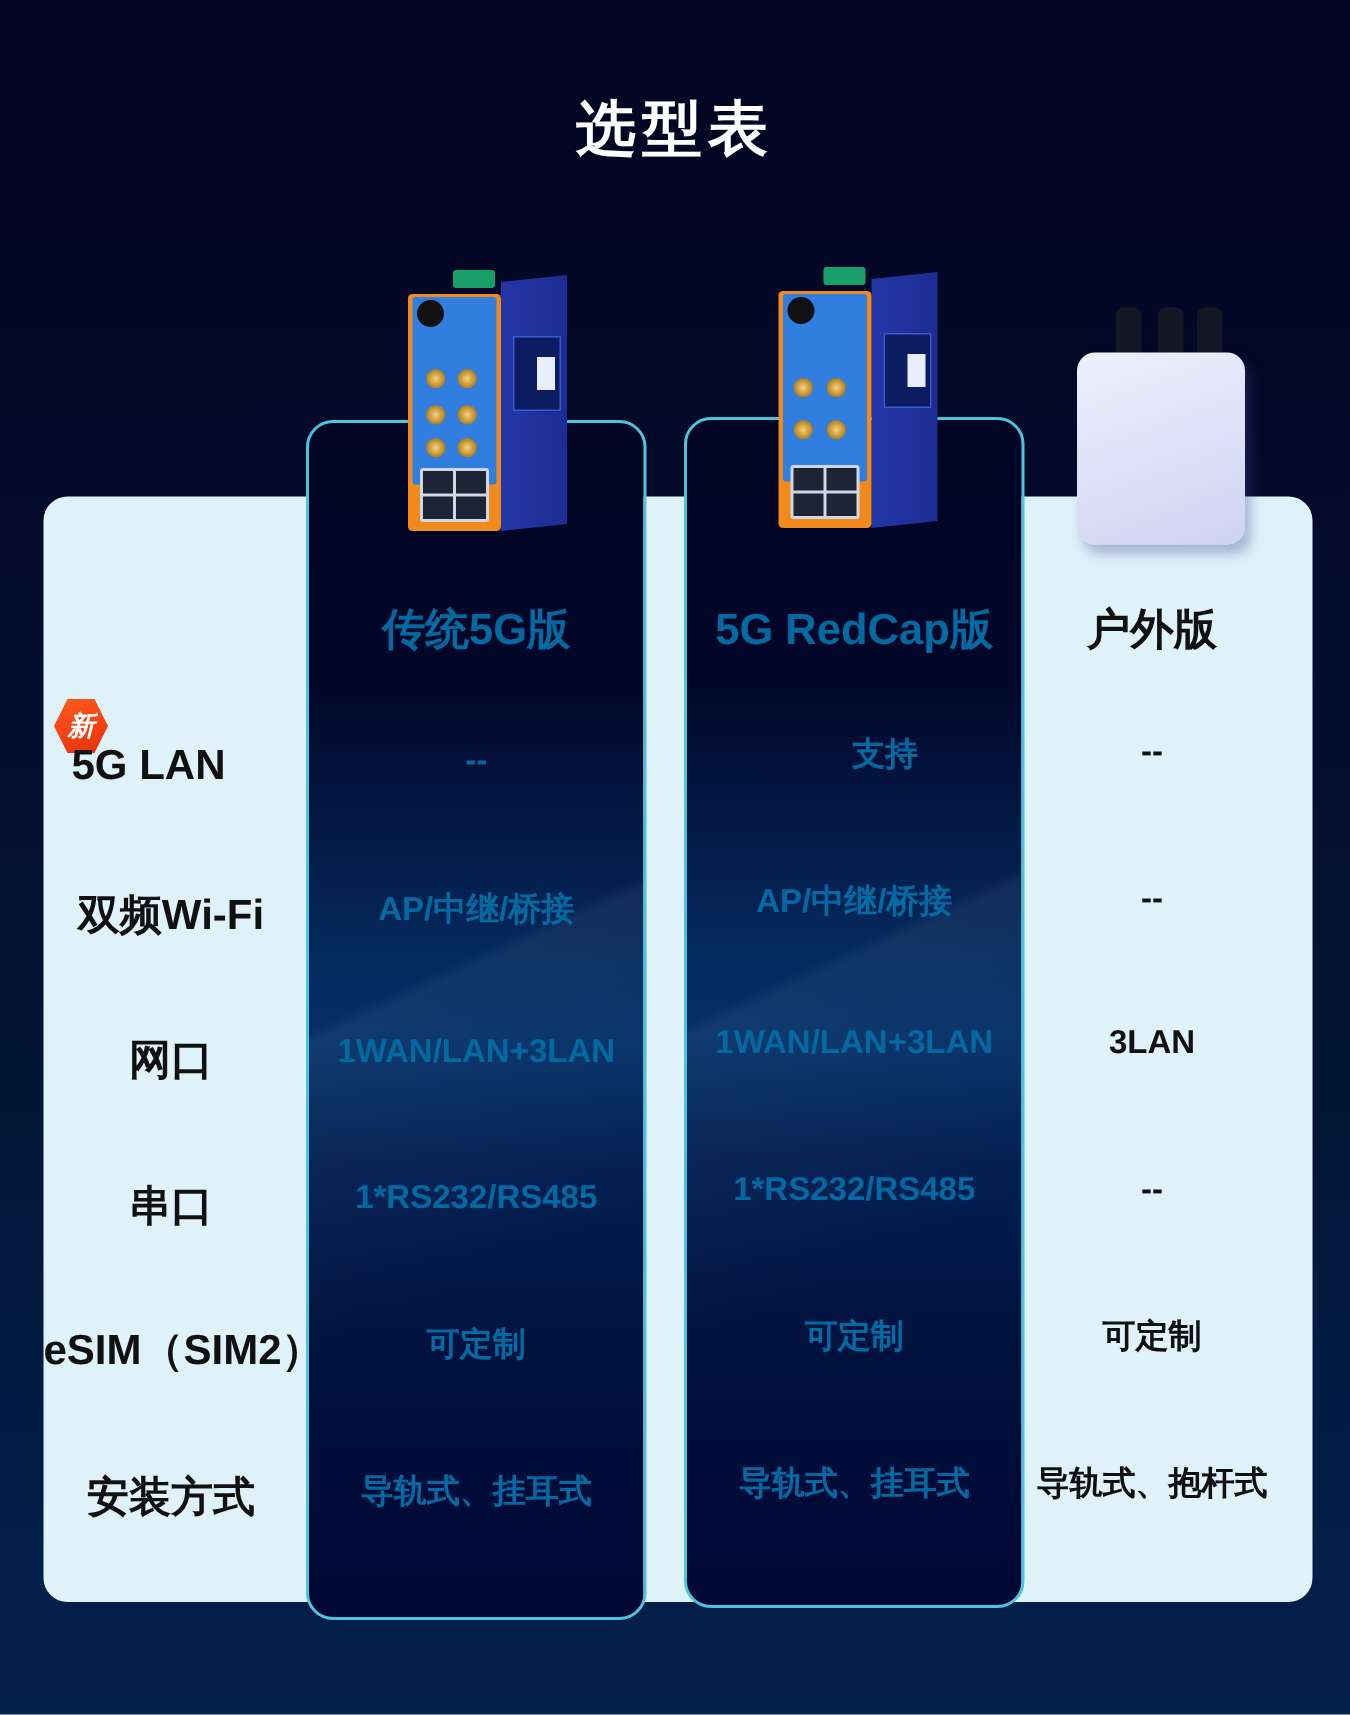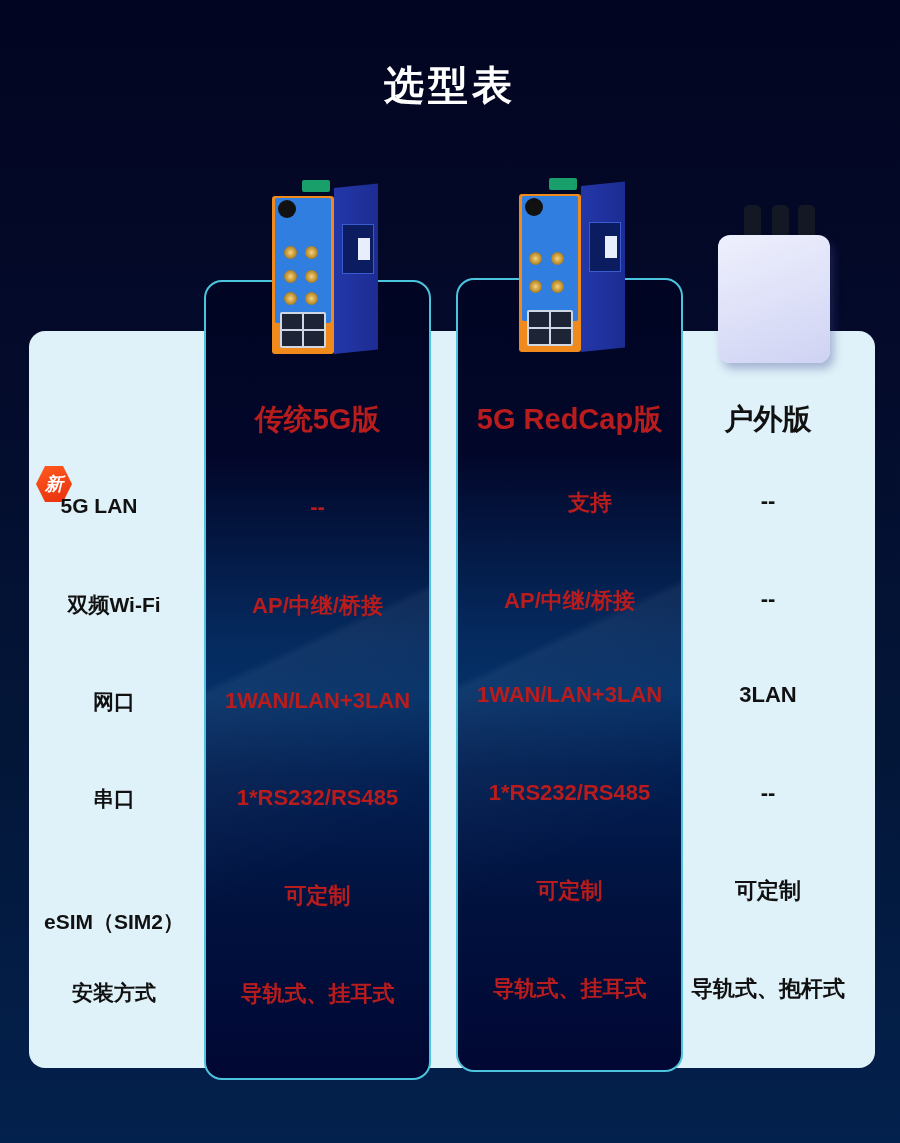--- a/index.html
+++ b/index.html
@@ -30,22 +30,22 @@
     background: linear-gradient(155deg, rgba(255,255,255,0) 45%, rgba(255,255,255,0.05) 46%, rgba(255,255,255,0) 70%);
     pointer-events: none;
   }
   #col-1 { left: 204px; top: 280px; height: 800px; }
   #col-2 { left: 456px; top: 278px; height: 794px; }
 
   .cell {
     position: absolute; text-align: center; white-space: nowrap;
     font-weight: bold;
   }
-  .label-cell { color: #111; font-size: 21px; width: 170px; left: 29px; }
-  .dark-cell { color: #b91c1c; font-size: 22px; width: 227px; }
+  .label-cell { color: #111; font-size: 28px; width: 170px; left: 29px; }
+  .dark-cell { color: #0369a1; font-size: 22px; width: 227px; }
   .light-cell { color: #111; font-size: 22px; width: 190px; left: 673px; }
   .header-cell { font-size: 29px; font-weight: bold; }
 
   .new-badge {
     position: absolute; left: 36px; top: 466px; width: 36px; height: 36px;
     background: linear-gradient(160deg, #ff5a1e, #e8300d);
     clip-path: polygon(25% 0%, 75% 0%, 100% 50%, 75% 100%, 25% 100%, 0% 50%);
     color: #fff; font-size: 18px; font-weight: bold; font-style: italic;
     display: flex; align-items: center; justify-content: center;
   }
@@ -181,21 +181,21 @@
 <div class="cell label-cell" style="top:688px;">网口</div>
 <div class="cell dark-cell" style="left:204px; top:688px;">1WAN/LAN+3LAN</div>
 <div class="cell dark-cell" style="left:456px; top:682px;">1WAN/LAN+3LAN</div>
 <div class="cell light-cell" style="top:682px;">3LAN</div>
 
 <div class="cell label-cell" style="top:785px;">串口</div>
 <div class="cell dark-cell" style="left:204px; top:785px;">1*RS232/RS485</div>
 <div class="cell dark-cell" style="left:456px; top:780px;">1*RS232/RS485</div>
 <div class="cell light-cell" style="top:780px;">--</div>
 
-<div class="cell label-cell" style="top:908px;">eSIM（SIM2）</div>
+<div class="cell label-cell" style="top:881px;">eSIM（SIM2）</div>
 <div class="cell dark-cell" style="left:204px; top:881px;">可定制</div>
 <div class="cell dark-cell" style="left:456px; top:876px;">可定制</div>
 <div class="cell light-cell" style="top:876px;">可定制</div>
 
 <div class="cell label-cell" style="top:979px;">安装方式</div>
 <div class="cell dark-cell" style="left:204px; top:979px;">导轨式、挂耳式</div>
 <div class="cell dark-cell" style="left:456px; top:974px;">导轨式、挂耳式</div>
 <div class="cell light-cell" style="top:974px;">导轨式、抱杆式</div>
 
 </body></html>

